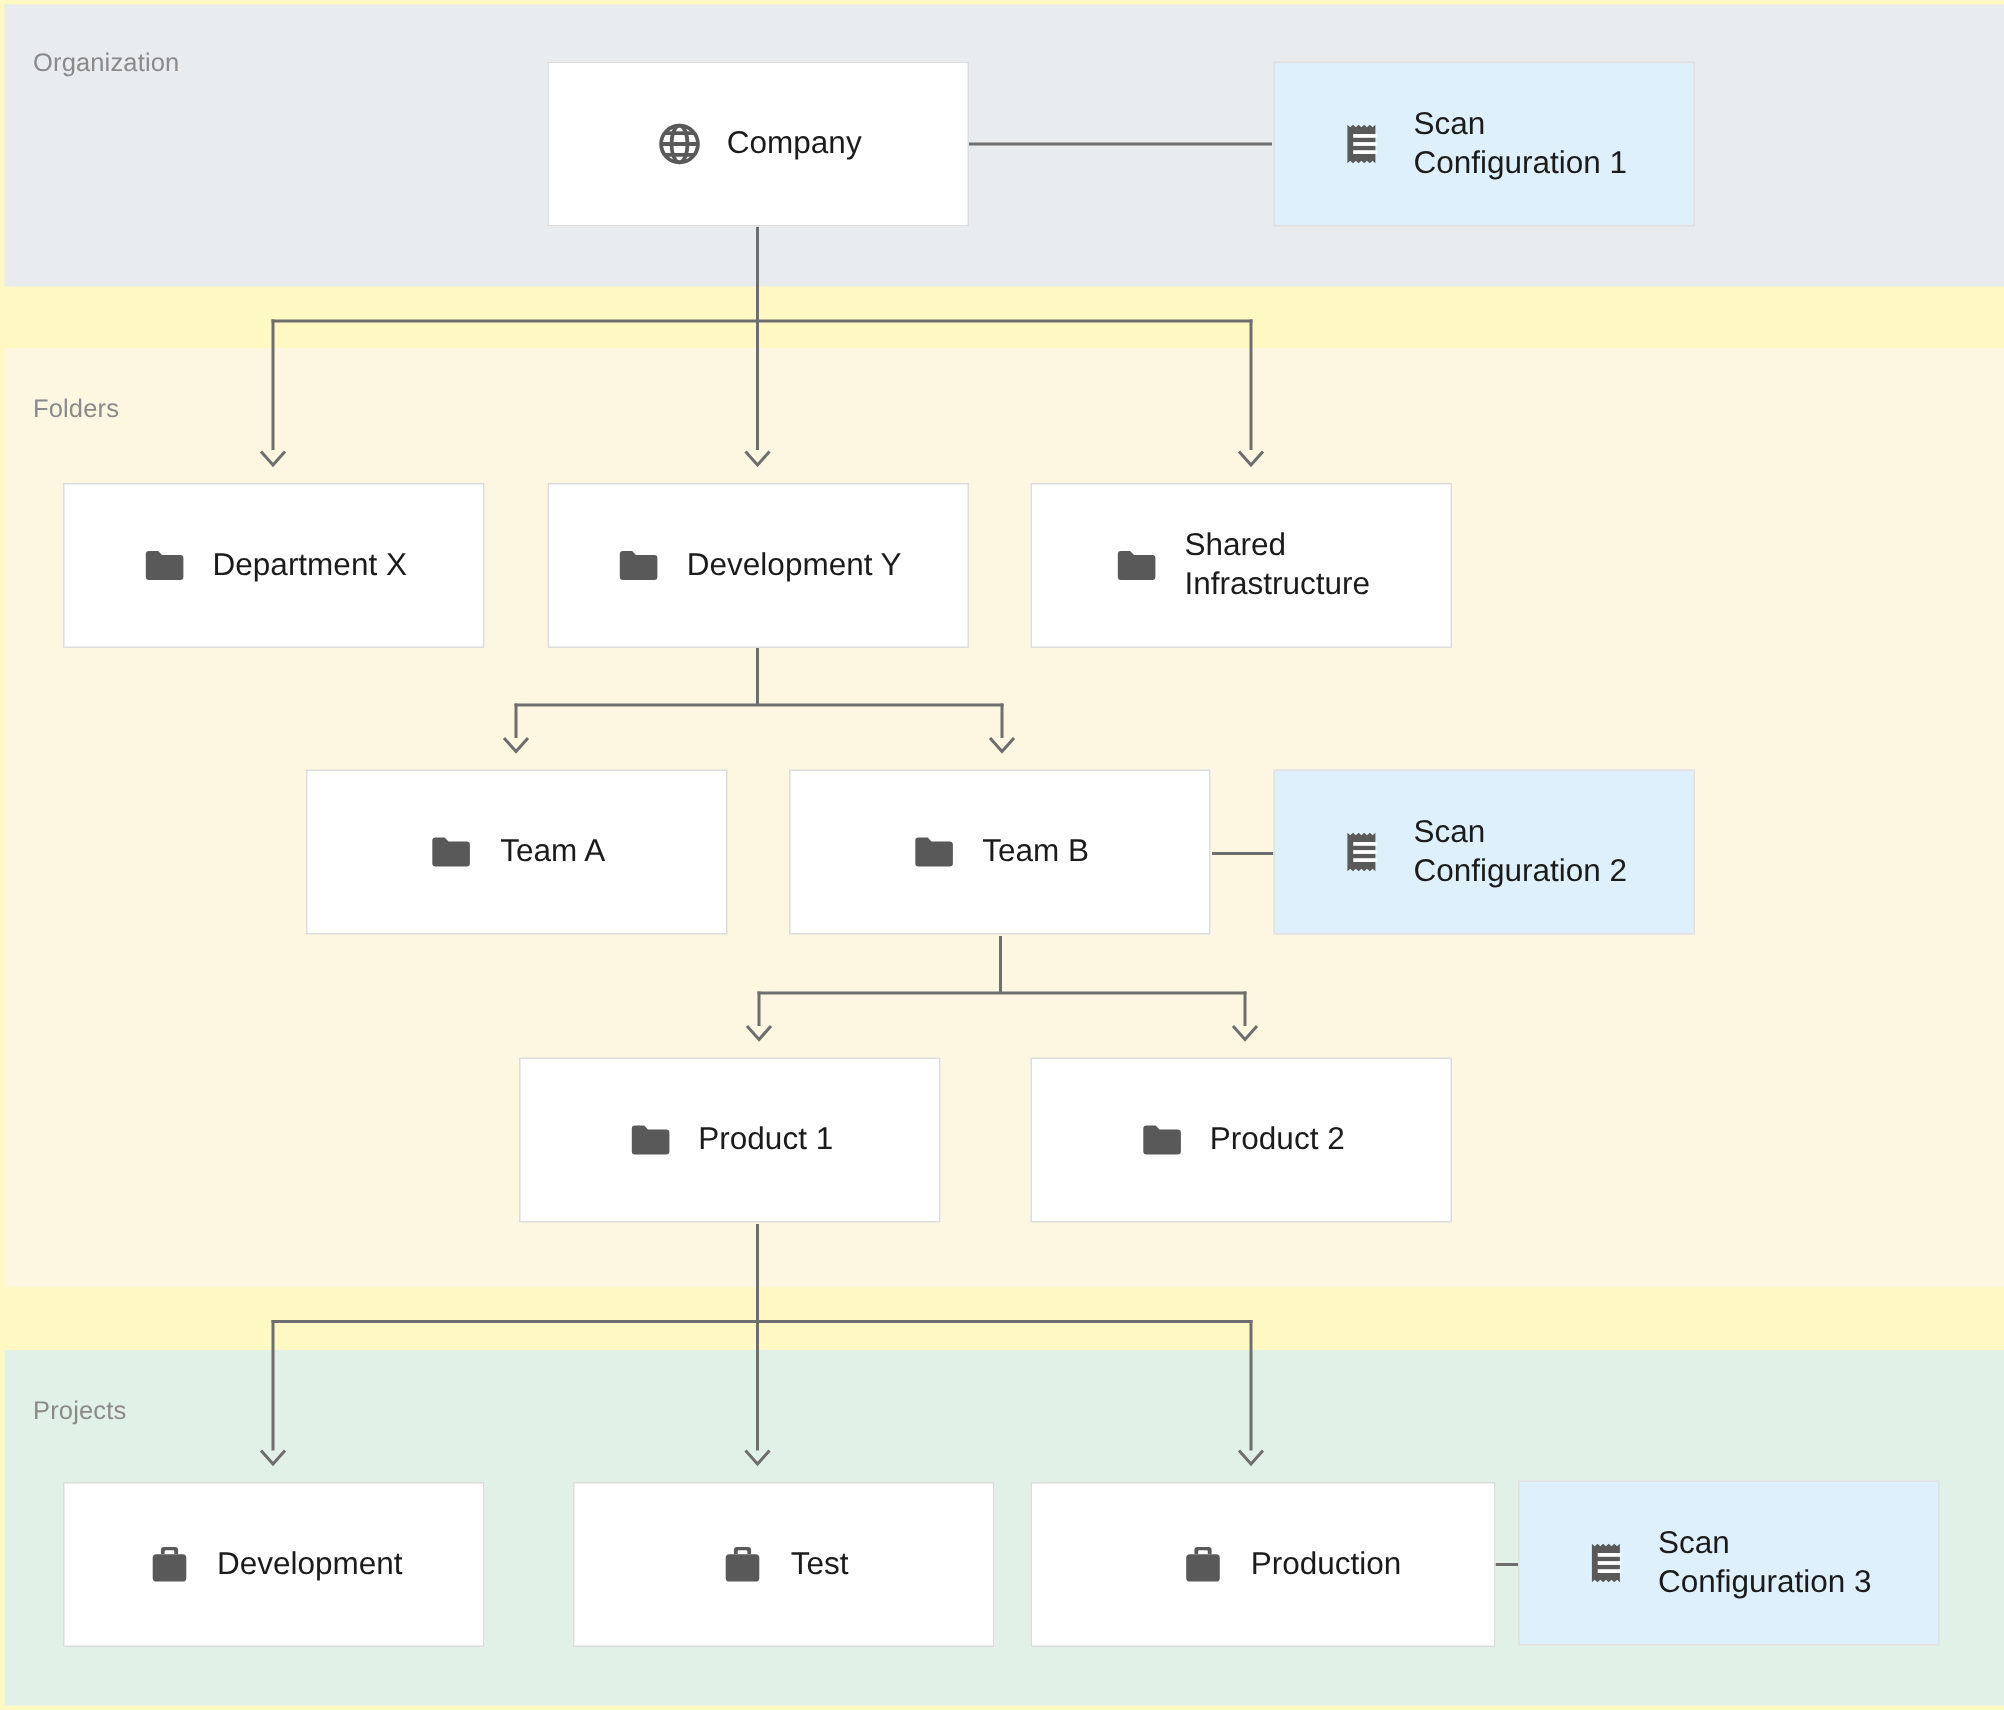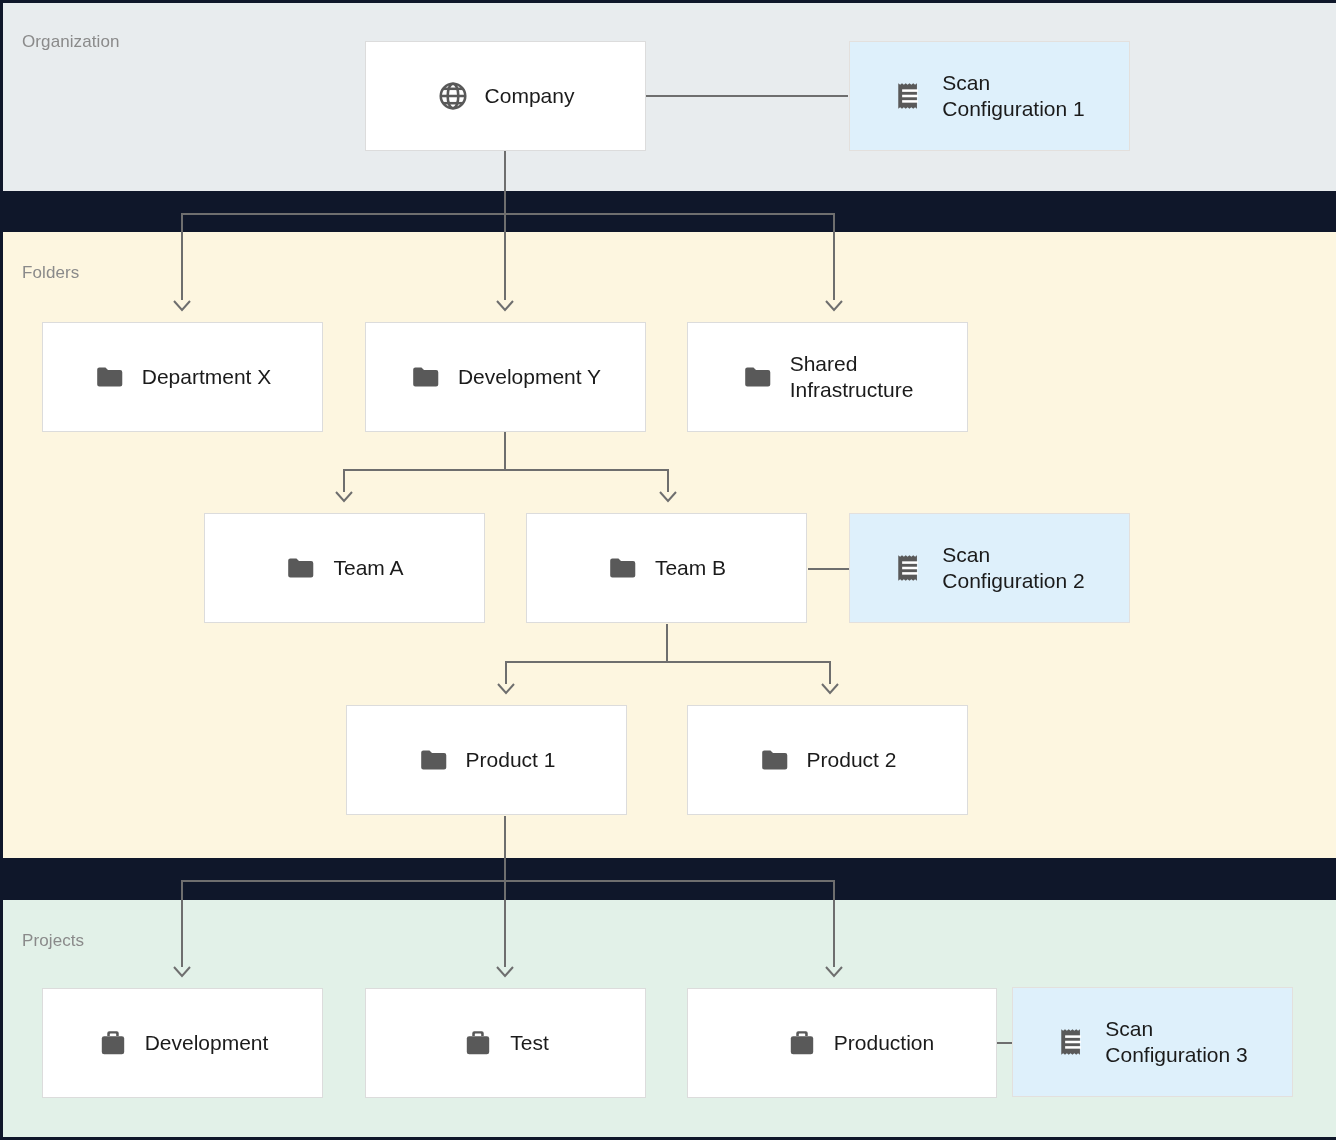--- a/index.html
+++ b/index.html
@@ -9,21 +9,21 @@
     background: #ffffff;
   }
   body {
     font-family: "Liberation Sans", sans-serif;
   }
   #stage {
     position: relative;
     width: 1336px;
     height: 1140px;
     overflow: hidden;
-    background: #0f172a;
+    background: #fef9c3;
   }
 
   
   .band {
     position: absolute;
     left: 3px;
     width: 1333px;
     box-sizing: border-box;
   }
   .band-org     { top: 3px;   height: 188px; background: #e8ecee; }
@@ -317,21 +317,21 @@
       <span class="ico">
         <svg width="32" height="32" viewBox="0 0 24 24">
           <path d="M9.2 3.2 h5.6 a1.5 1.5 0 0 1 1.5 1.5 v2.0 h-1.9 v-1.3 a0.5 0.5 0 0 0 -0.5-0.5 h-3.8 a0.5 0.5 0 0 0 -0.5 0.5 v1.3 h-1.9 v-2.0 a1.5 1.5 0 0 1 1.5-1.5 Z" fill="#595959"></path>
           <rect x="3.6" y="6.9" width="16.8" height="13.6" rx="1.8" fill="#595959"></rect>
         </svg>
       </span>
       <span class="node-label">Development</span>
     </div>
   </div>
 
-  <div class="node" style="left:365px; top:988px; width:281px; height:110px;">
+  <div class="node" style="left:382px; top:988px; width:281px; height:110px;">
     <div class="node-inner">
       <span class="ico">
         <svg width="32" height="32" viewBox="0 0 24 24">
           <path d="M9.2 3.2 h5.6 a1.5 1.5 0 0 1 1.5 1.5 v2.0 h-1.9 v-1.3 a0.5 0.5 0 0 0 -0.5-0.5 h-3.8 a0.5 0.5 0 0 0 -0.5 0.5 v1.3 h-1.9 v-2.0 a1.5 1.5 0 0 1 1.5-1.5 Z" fill="#595959"></path>
           <rect x="3.6" y="6.9" width="16.8" height="13.6" rx="1.8" fill="#595959"></rect>
         </svg>
       </span>
       <span class="node-label">Test</span>
     </div>
   </div>

